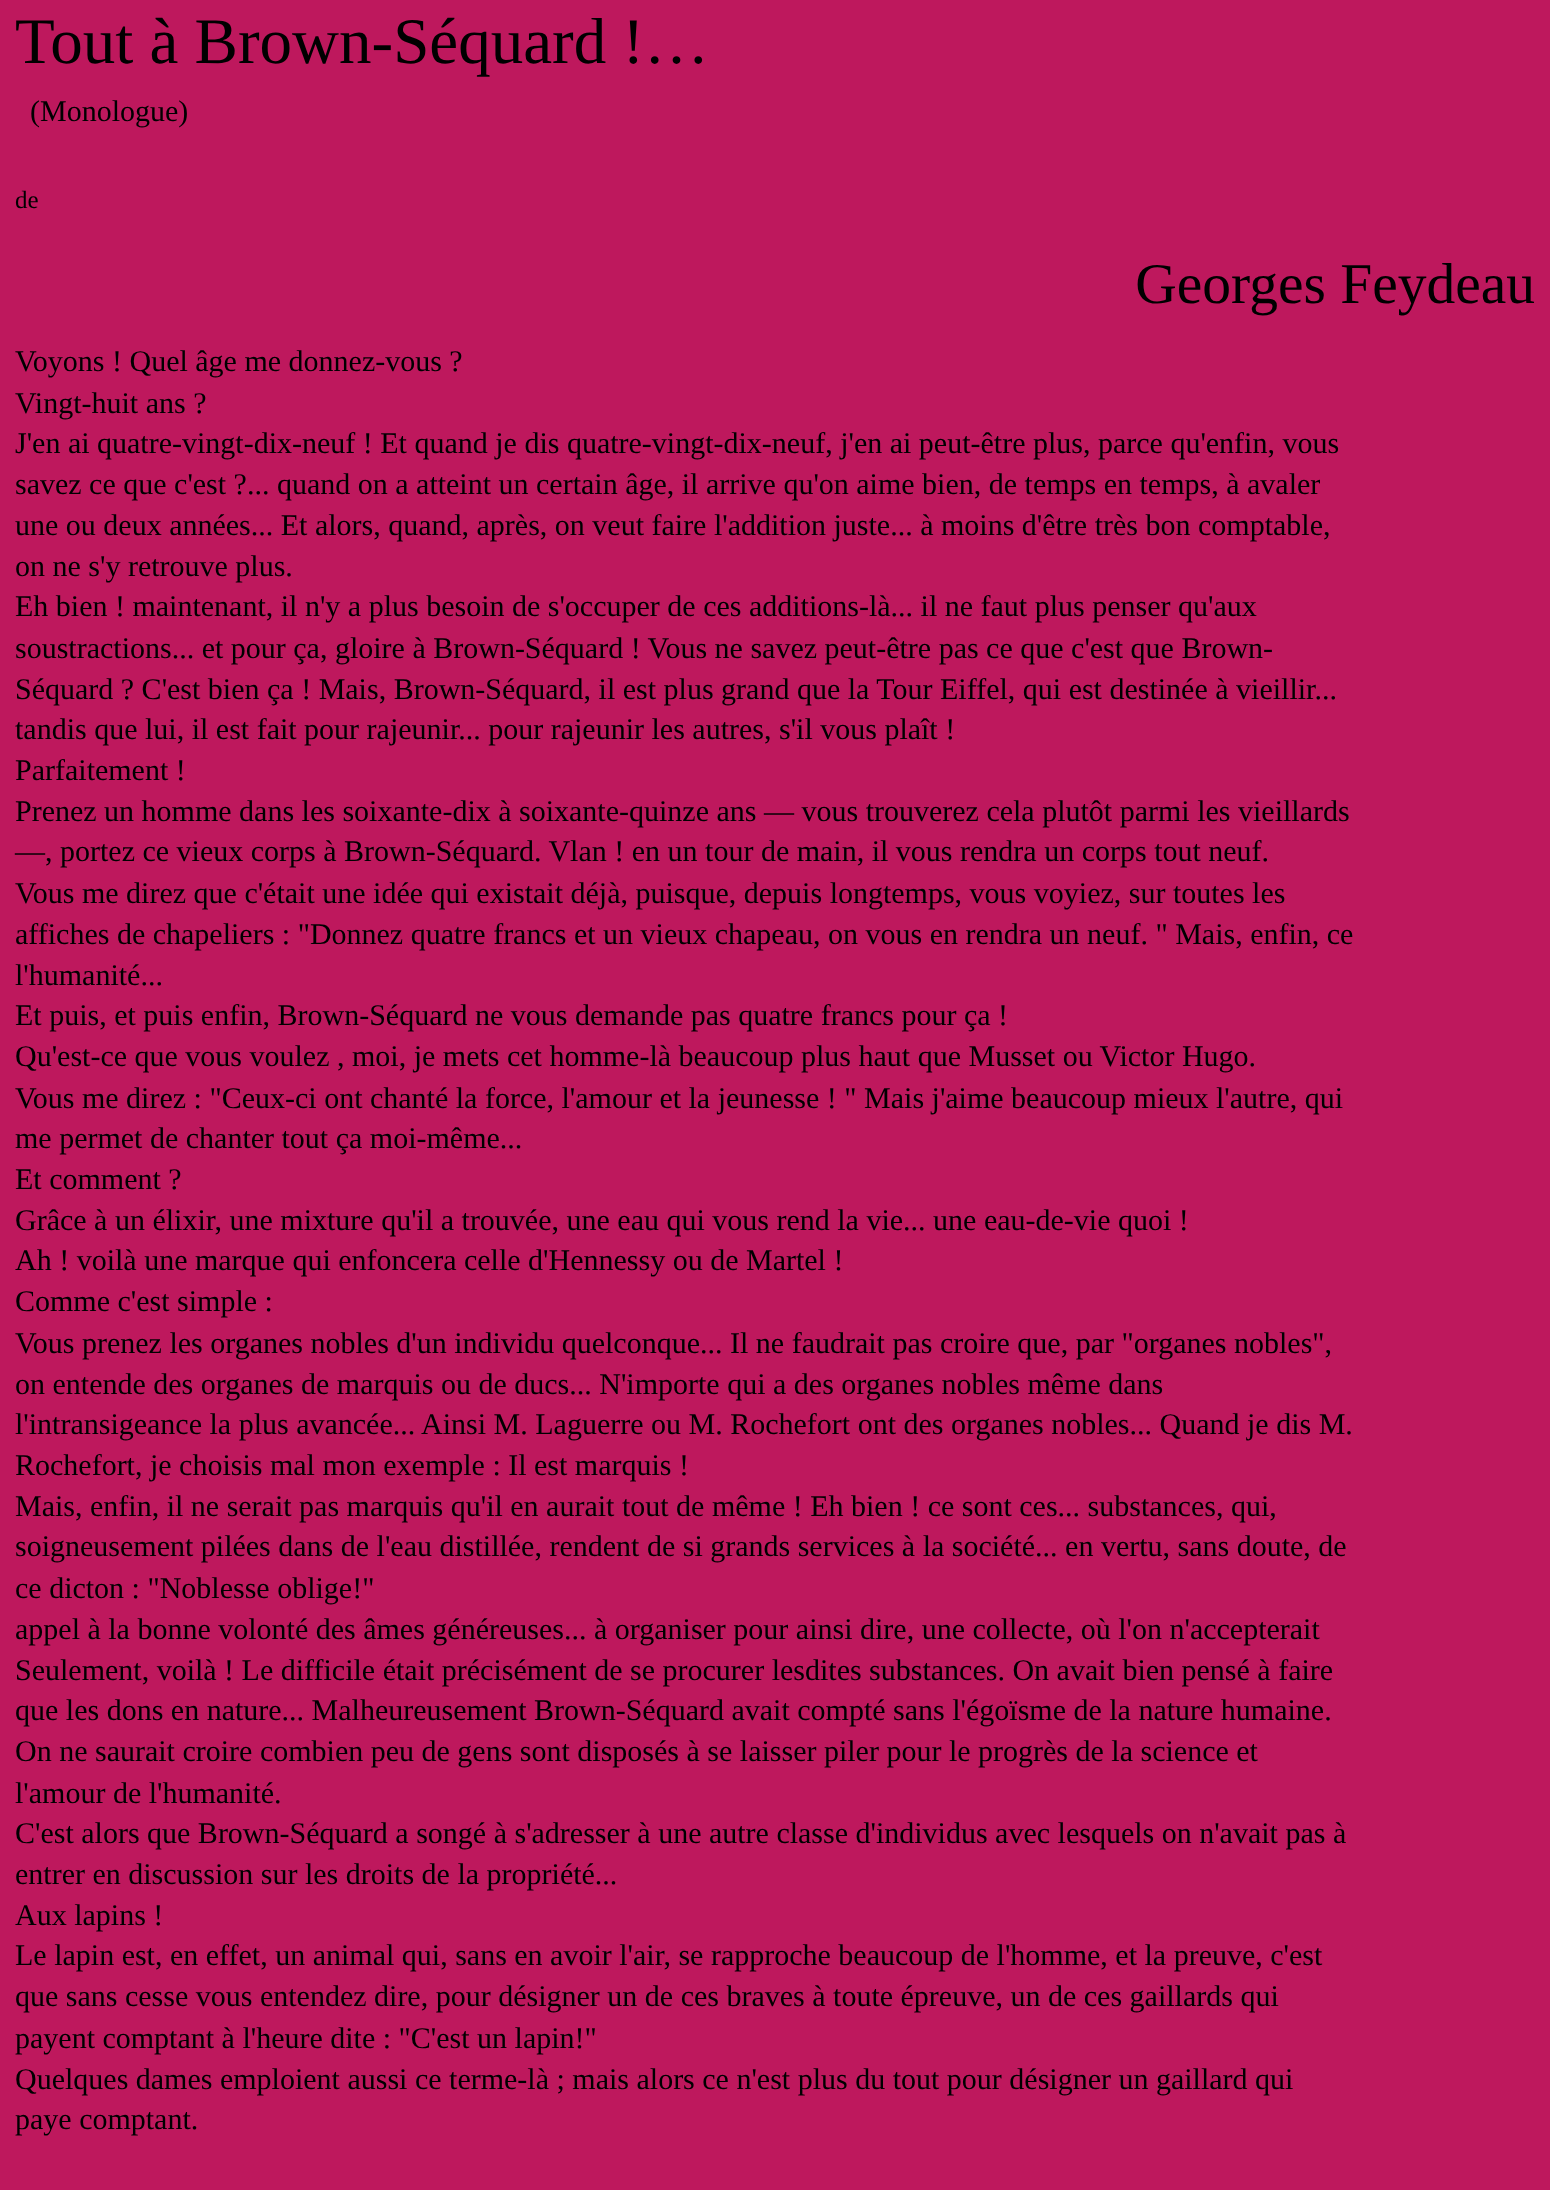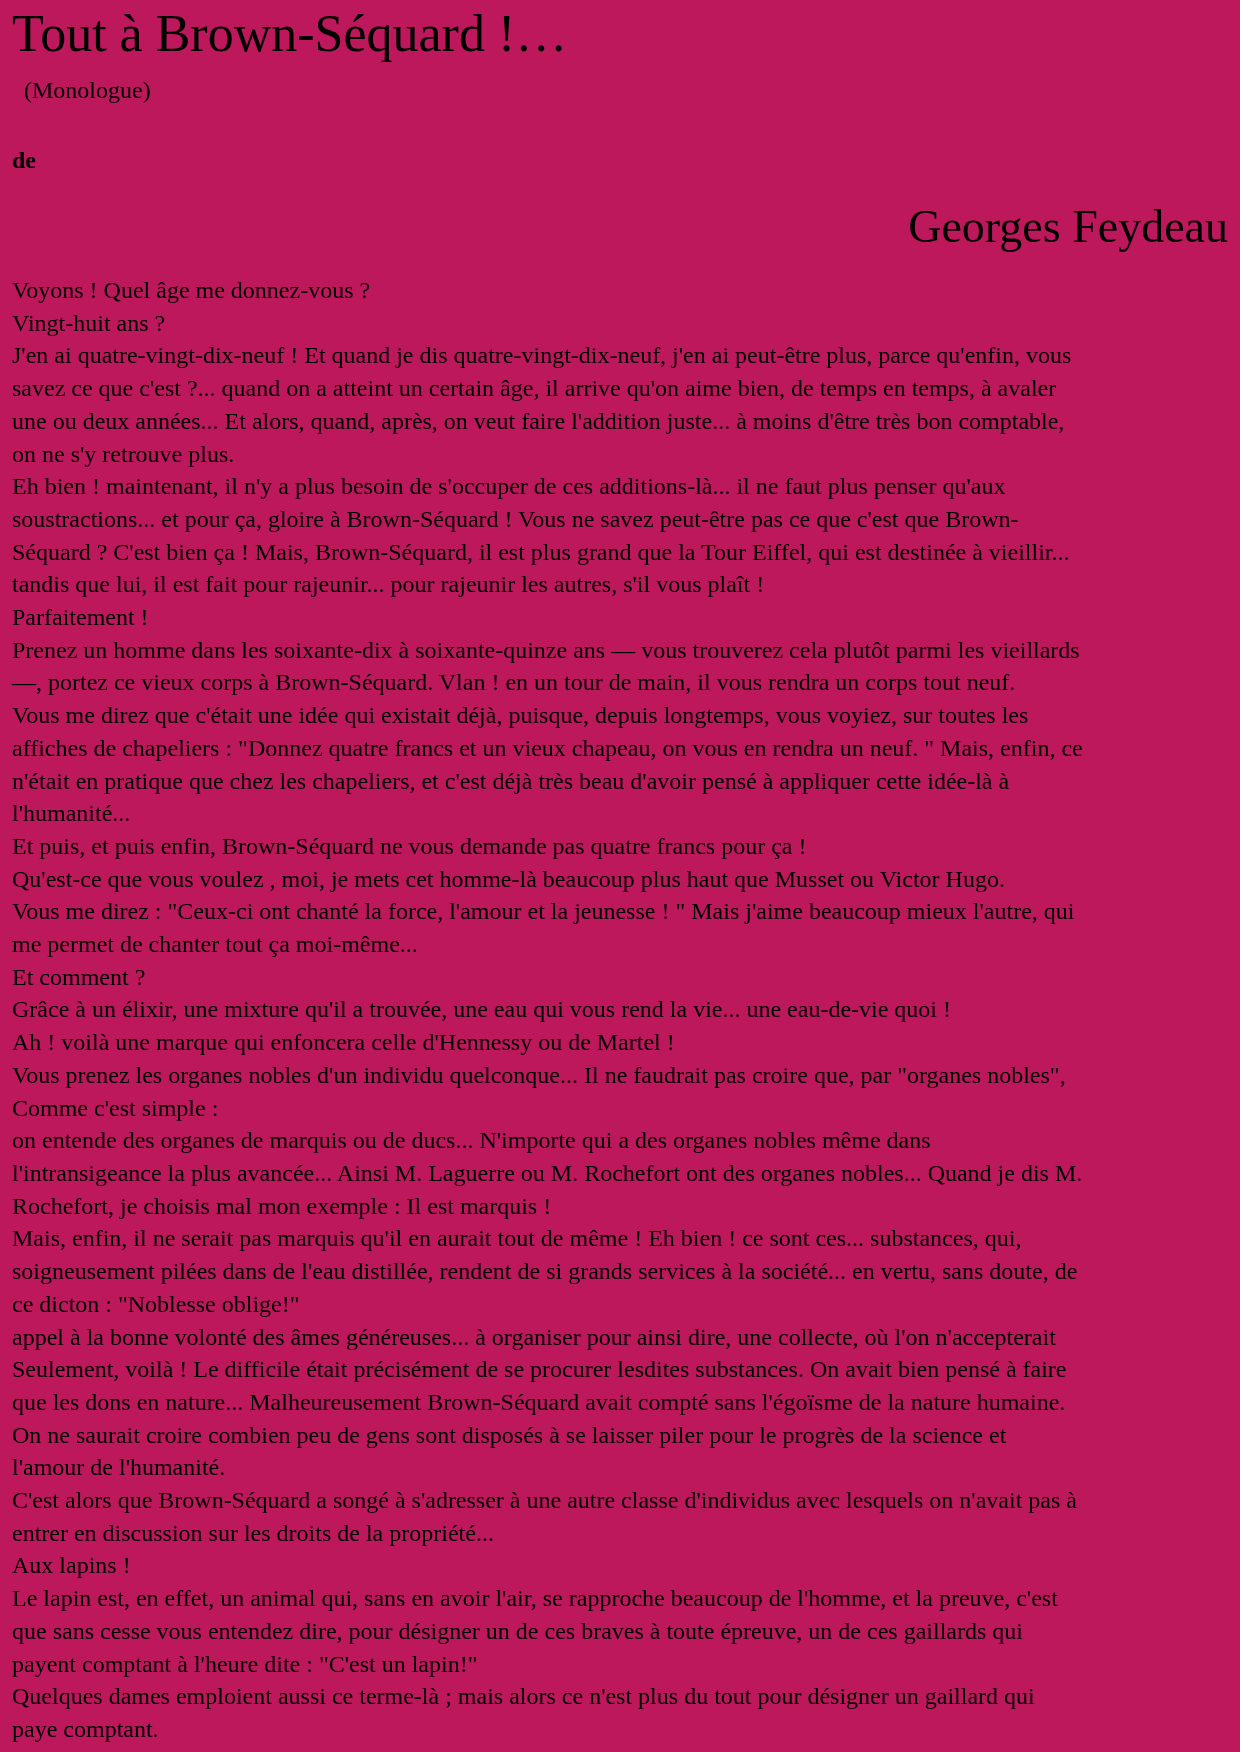--- a/index.html
+++ b/index.html
@@ -24,25 +24,24 @@
     margin: 6px 0 0 0;
     white-space: nowrap;
   }
   .subtitle {
     font-size: 24px;
     line-height: 32px;
     margin: 12px;
     white-space: nowrap;
   }
   .byline {
-    font-size: 24px;
+    font-size: 20px;
     line-height: 32px;
     margin: 38px 0 0 0;
     white-space: nowrap;
-    font-weight: bold;
   }
   .author {
     font-size: 46px;
     line-height: 50px;
     font-weight: normal;
     margin: 26px 0 0 0;
     white-space: nowrap;
     text-align: right;
   }
   .monologue {
@@ -71,31 +70,30 @@
       <div class="line">on ne s'y retrouve plus.</div>
       <div class="line">Eh bien ! maintenant, il n'y a plus besoin de s'occuper de ces additions-là... il ne faut plus penser qu'aux</div>
       <div class="line">soustractions... et pour ça, gloire à Brown-Séquard ! Vous ne savez peut-être pas ce que c'est que Brown-</div>
       <div class="line">Séquard ? C'est bien ça ! Mais, Brown-Séquard, il est plus grand que la Tour Eiffel, qui est destinée à vieillir...</div>
       <div class="line">tandis que lui, il est fait pour rajeunir... pour rajeunir les autres, s'il vous plaît !</div>
       <div class="line">Parfaitement !</div>
       <div class="line">Prenez un homme dans les soixante-dix à soixante-quinze ans — vous trouverez cela plutôt parmi les vieillards</div>
       <div class="line">—, portez ce vieux corps à Brown-Séquard. Vlan ! en un tour de main, il vous rendra un corps tout neuf.</div>
       <div class="line">Vous me direz que c'était une idée qui existait déjà, puisque, depuis longtemps, vous voyiez, sur toutes les</div>
       <div class="line">affiches de chapeliers : "Donnez quatre francs et un vieux chapeau, on vous en rendra un neuf. " Mais, enfin, ce</div>
-      <div class="line">n'était en pratique que chez les chapeliers, et c'est déjà très beau d'avoir pensé à appliquer cette idée-là à</div>
       <div class="line">l'humanité...</div>
       <div class="line">Et puis, et puis enfin, Brown-Séquard ne vous demande pas quatre francs pour ça !</div>
       <div class="line">Qu'est-ce que vous voulez , moi, je mets cet homme-là beaucoup plus haut que Musset ou Victor Hugo.</div>
       <div class="line">Vous me direz : "Ceux-ci ont chanté la force, l'amour et la jeunesse ! " Mais j'aime beaucoup mieux l'autre, qui</div>
       <div class="line">me permet de chanter tout ça moi-même...</div>
       <div class="line">Et comment ?</div>
       <div class="line">Grâce à un élixir, une mixture qu'il a trouvée, une eau qui vous rend la vie... une eau-de-vie quoi !</div>
       <div class="line">Ah ! voilà une marque qui enfoncera celle d'Hennessy ou de Martel !</div>
+      <div class="line">Comme c'est simple :</div>
       <div class="line">Vous prenez les organes nobles d'un individu quelconque... Il ne faudrait pas croire que, par "organes nobles",</div>
-      <div class="line">Comme c'est simple :</div>
       <div class="line">on entende des organes de marquis ou de ducs... N'importe qui a des organes nobles même dans</div>
       <div class="line">l'intransigeance la plus avancée... Ainsi M. Laguerre ou M. Rochefort ont des organes nobles... Quand je dis M.</div>
       <div class="line">Rochefort, je choisis mal mon exemple : Il est marquis !</div>
       <div class="line">Mais, enfin, il ne serait pas marquis qu'il en aurait tout de même ! Eh bien ! ce sont ces... substances, qui,</div>
       <div class="line">soigneusement pilées dans de l'eau distillée, rendent de si grands services à la société... en vertu, sans doute, de</div>
       <div class="line">ce dicton : "Noblesse oblige!"</div>
       <div class="line">appel à la bonne volonté des âmes généreuses... à organiser pour ainsi dire, une collecte, où l'on n'accepterait</div>
       <div class="line">Seulement, voilà ! Le difficile était précisément de se procurer lesdites substances. On avait bien pensé à faire</div>
       <div class="line">que les dons en nature... Malheureusement Brown-Séquard avait compté sans l'égoïsme de la nature humaine.</div>
       <div class="line">On ne saurait croire combien peu de gens sont disposés à se laisser piler pour le progrès de la science et</div>

